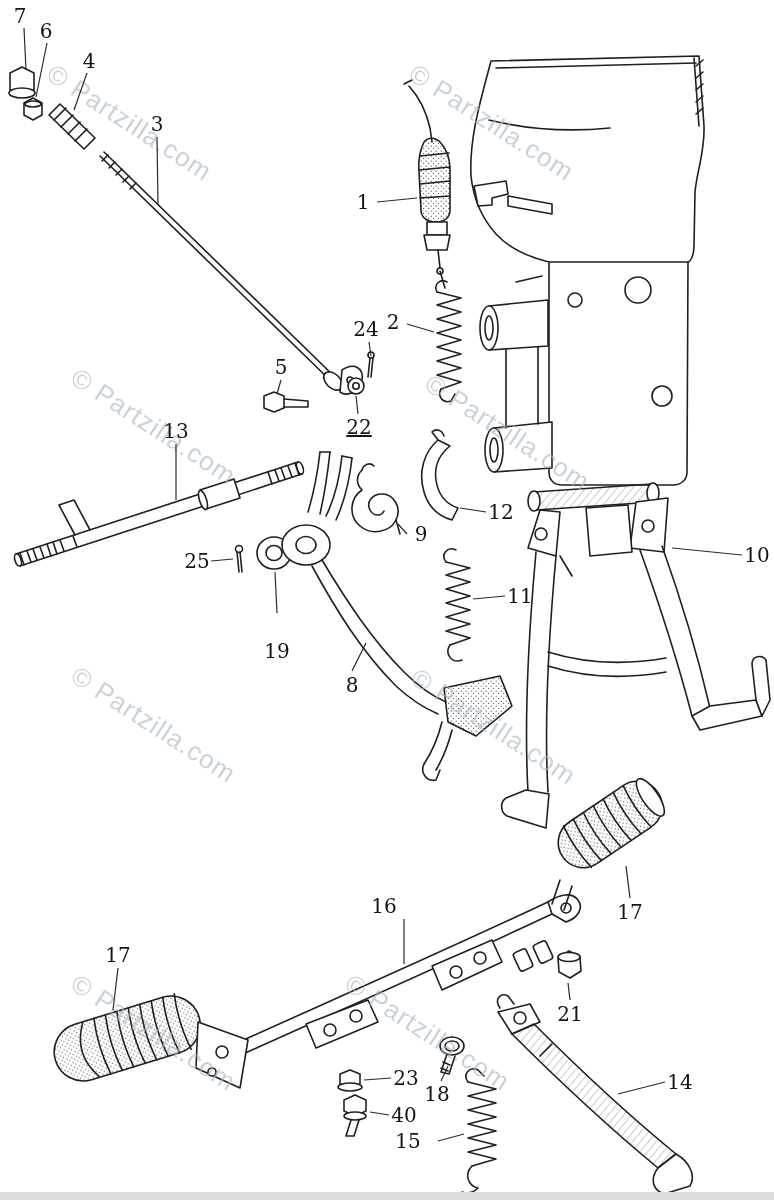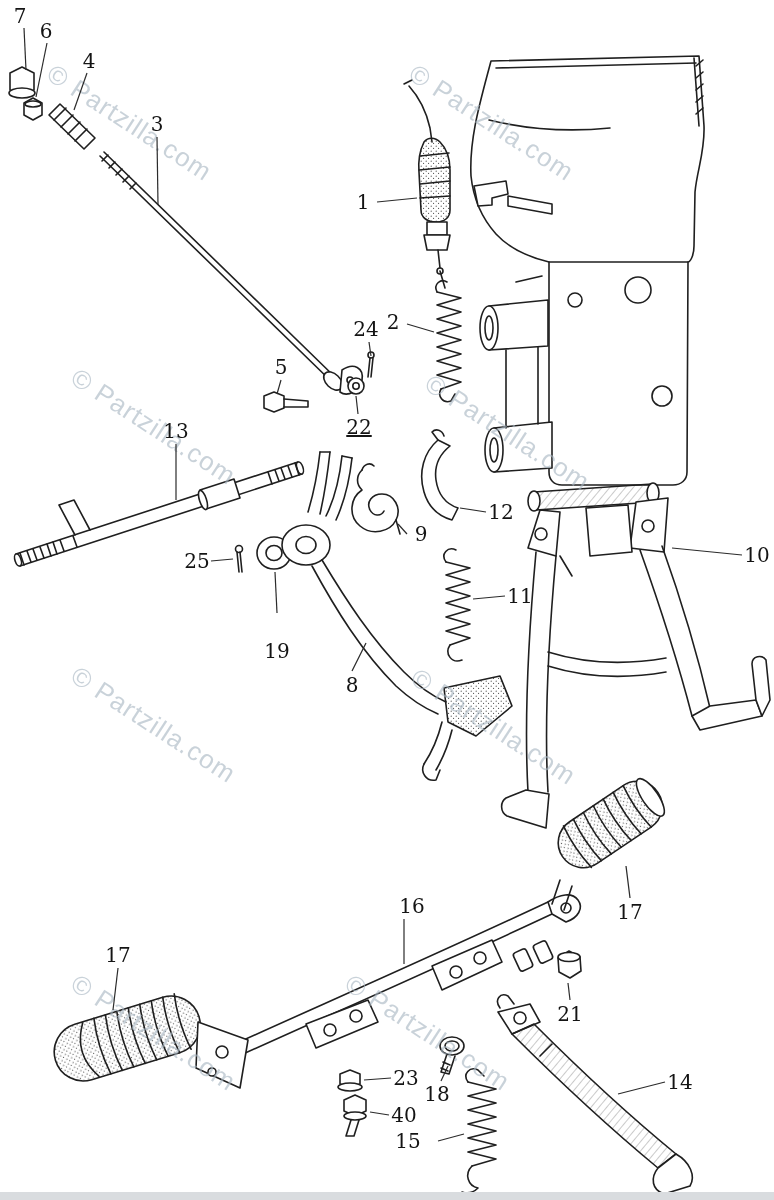--- a/index.html
+++ b/index.html
@@ -350,21 +350,21 @@
       <div class="callout" style="left: 281px; top: 367px;">5</div>
       <div class="callout" style="left: 359px; top: 427px; text-decoration: underline;">22</div>
       <div class="callout" style="left: 176px; top: 431px;">13</div>
       <div class="callout" style="left: 501px; top: 512px;">12</div>
       <div class="callout" style="left: 421px; top: 534px;">9</div>
       <div class="callout" style="left: 757px; top: 555px;">10</div>
       <div class="callout" style="left: 197px; top: 561px;">25</div>
       <div class="callout" style="left: 520px; top: 596px;">11</div>
       <div class="callout" style="left: 277px; top: 627px; margin-top: 24px;">19</div>
       <div class="callout" style="left: 352px; top: 685px;">8</div>
-      <div class="callout" style="left: 412px; top: 906px;">16</div>
+      <div class="callout" style="left: 384px; top: 906px;">16</div>
       <div class="callout" style="left: 630px; top: 912px;">17</div>
       <div class="callout" style="left: 118px; top: 955px;">17</div>
       <div class="callout" style="left: 570px; top: 1014px;">21</div>
       <div class="callout" style="left: 406px; top: 1078px;">23</div>
       <div class="callout" style="left: 437px; top: 1094px;">18</div>
       <div class="callout" style="left: 404px; top: 1115px;">40</div>
       <div class="callout" style="left: 408px; top: 1141px;">15</div>
       <div class="callout" style="left: 680px; top: 1082px;">14</div>
     </div>
 

